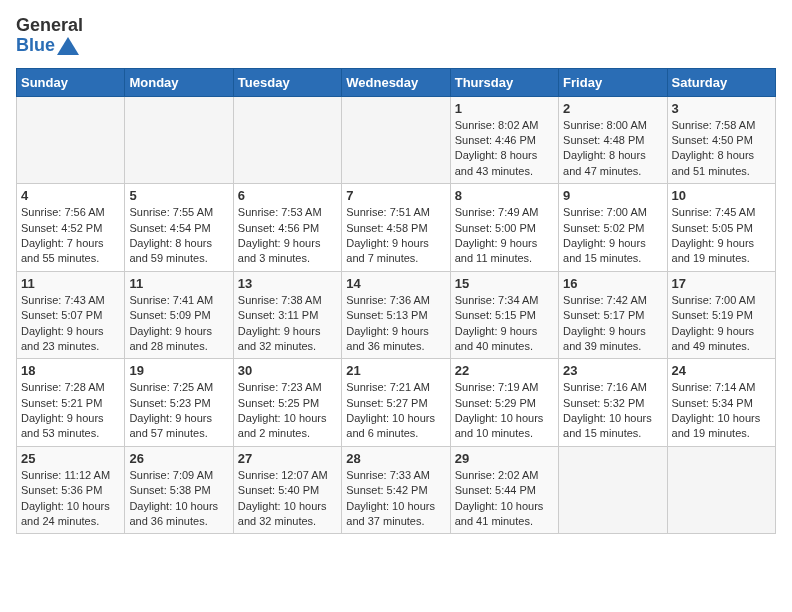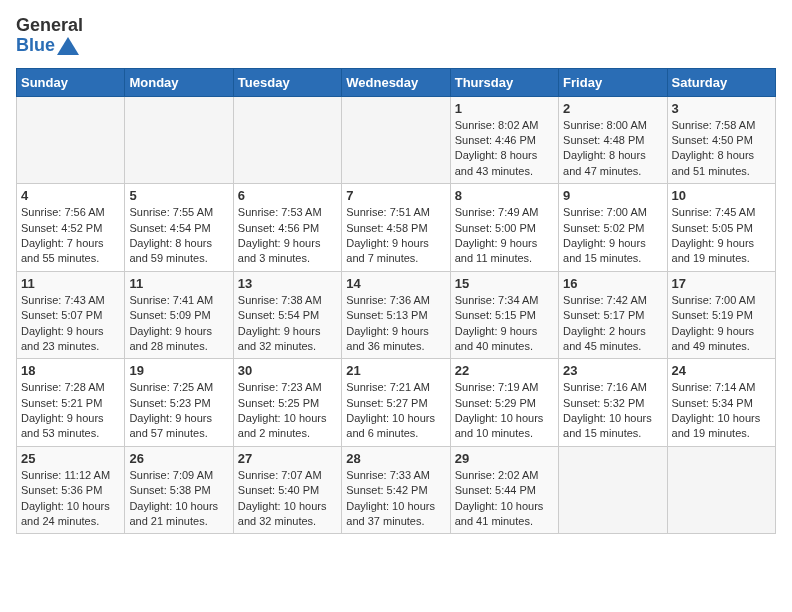--- a/index.html
+++ b/index.html
@@ -183,40 +183,40 @@
         </td>
         <td>
           <span class="day-number">11</span>
           <div class="day-info">Sunrise: 7:41 AM</div>
           <div class="day-info">Sunset: 5:09 PM</div>
           <div class="day-info">Daylight: 9 hours and 28 minutes.</div>
         </td>
         <td>
           <span class="day-number">13</span>
           <div class="day-info">Sunrise: 7:38 AM</div>
-          <div class="day-info">Sunset: 5:54 PM</div>
+          <div class="day-info">Sunset: 3:11 PM</div>
           <div class="day-info">Daylight: 9 hours and 32 minutes.</div>
         </td>
         <td>
           <span class="day-number">14</span>
           <div class="day-info">Sunrise: 7:36 AM</div>
           <div class="day-info">Sunset: 5:13 PM</div>
           <div class="day-info">Daylight: 9 hours and 36 minutes.</div>
         </td>
         <td>
           <span class="day-number">15</span>
           <div class="day-info">Sunrise: 7:34 AM</div>
           <div class="day-info">Sunset: 5:15 PM</div>
           <div class="day-info">Daylight: 9 hours and 40 minutes.</div>
         </td>
         <td>
           <span class="day-number">16</span>
           <div class="day-info">Sunrise: 7:42 AM</div>
           <div class="day-info">Sunset: 5:17 PM</div>
-          <div class="day-info">Daylight: 2 hours and 45 minutes.</div>
+          <div class="day-info">Daylight: 9 hours and 39 minutes.</div>
         </td>
         <td>
           <span class="day-number">17</span>
           <div class="day-info">Sunrise: 7:00 AM</div>
           <div class="day-info">Sunset: 5:19 PM</div>
           <div class="day-info">Daylight: 9 hours and 49 minutes.</div>
         </td>
       </tr>
       <tr>
         <td>
@@ -266,25 +266,25 @@
         <td>
           <span class="day-number">25</span>
           <div class="day-info">Sunrise: 11:12 AM</div>
           <div class="day-info">Sunset: 5:36 PM</div>
           <div class="day-info">Daylight: 10 hours and 24 minutes.</div>
         </td>
         <td>
           <span class="day-number">26</span>
           <div class="day-info">Sunrise: 7:09 AM</div>
           <div class="day-info">Sunset: 5:38 PM</div>
-          <div class="day-info">Daylight: 10 hours and 21 minutes.</div>
+          <div class="day-info">Daylight: 10 hours and 36 minutes.</div>
         </td>
         <td>
           <span class="day-number">27</span>
-          <div class="day-info">Sunrise: 7:07 AM</div>
+          <div class="day-info">Sunrise: 12:07 AM</div>
           <div class="day-info">Sunset: 5:40 PM</div>
           <div class="day-info">Daylight: 10 hours and 32 minutes.</div>
         </td>
         <td>
           <span class="day-number">28</span>
           <div class="day-info">Sunrise: 7:33 AM</div>
           <div class="day-info">Sunset: 5:42 PM</div>
           <div class="day-info">Daylight: 10 hours and 37 minutes.</div>
         </td>
         <td>

